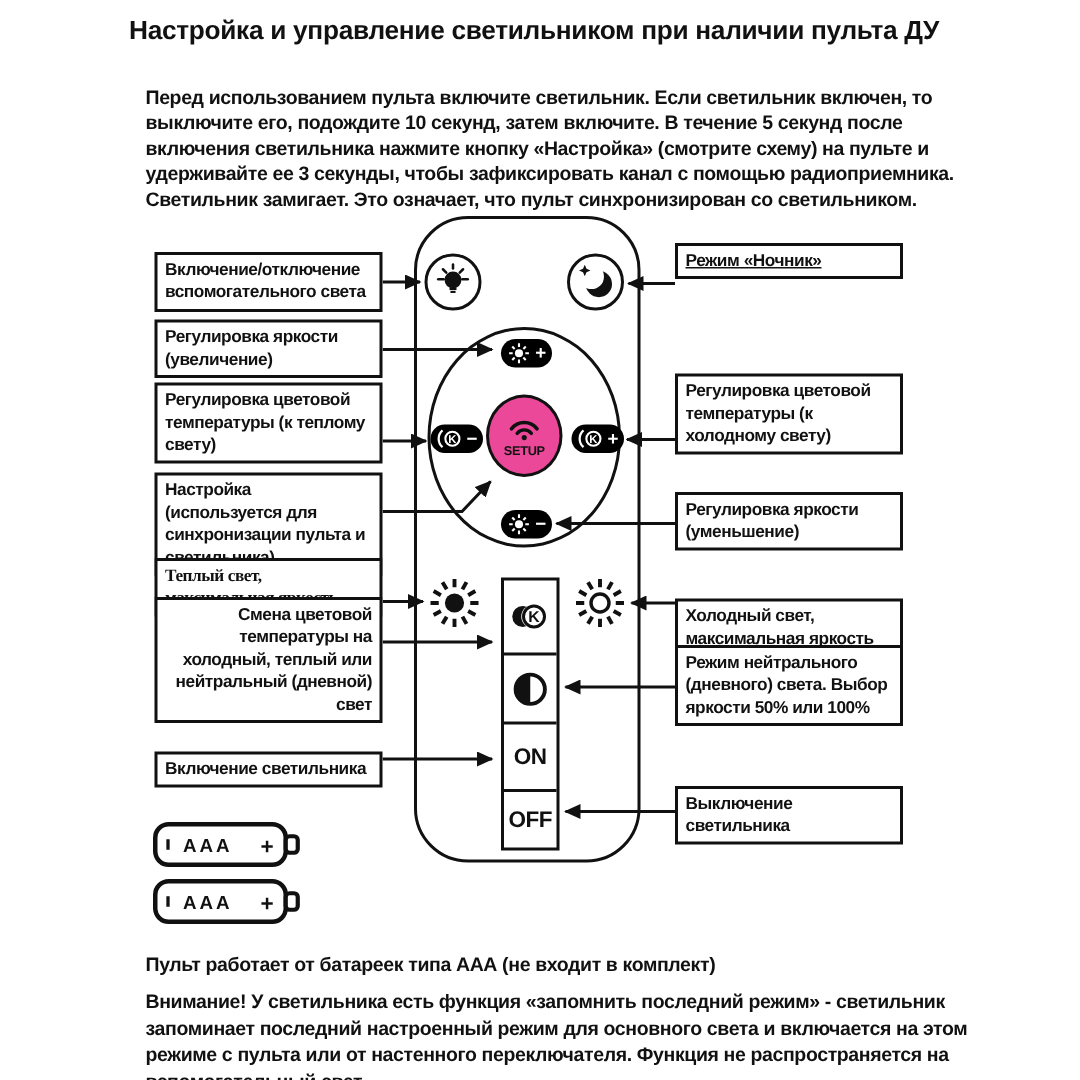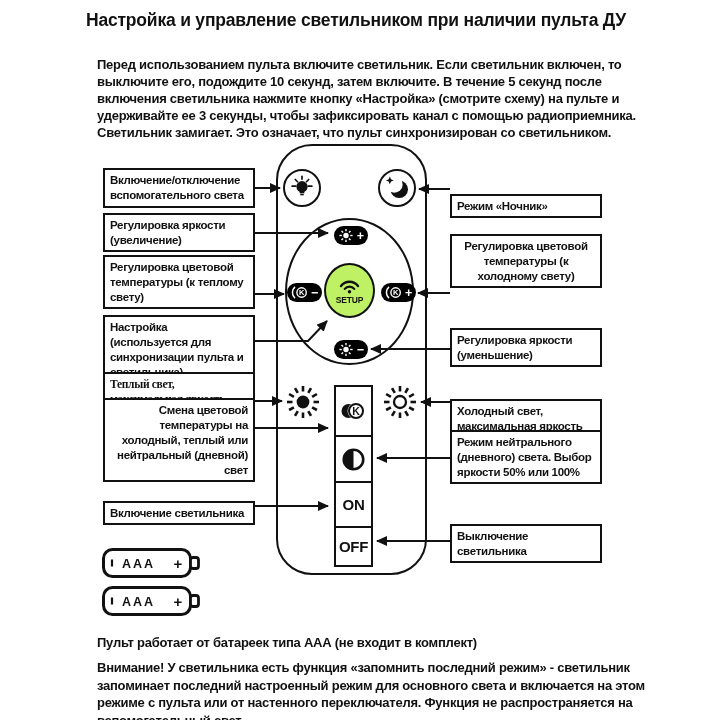--- a/index.html
+++ b/index.html
@@ -20,21 +20,21 @@
     width:152px;border:2px solid #111;background:#fff;box-sizing:border-box;
     font-size:11.5px;line-height:15px;letter-spacing:-0.3px;
     padding:3px 5px 2px 5px;z-index:6;
   }
   .lbox.left{left:103px;}
   .lbox.right{left:450px;}
   
   .remote-body{left:276px;top:144px;width:147px;height:427px;border:2.5px solid #111;border-radius:36px;background:#fff;z-index:1;}
   .round-btn{width:38px;height:38px;border:2.2px solid #111;border-radius:50%;box-sizing:border-box;background:#fff;z-index:2;}
   .nav-ring{left:285px;top:218px;width:125px;height:143px;border:2.5px solid #111;border-radius:50%;z-index:2;}
-  .setup-btn{left:324px;top:263px;width:47px;height:51px;border:2.5px solid #111;border-radius:50%;background:#bef264;z-index:3;
+  .setup-btn{left:324px;top:263px;width:47px;height:51px;border:2.5px solid #111;border-radius:50%;background:#ec4899;z-index:3;
     display:flex;flex-direction:column;align-items:center;justify-content:center;}
   .setup-txt{font-size:8.5px;letter-spacing:-0.2px;margin-top:1px;}
   .pill{background:#000;border-radius:10px;z-index:3;display:flex;align-items:center;justify-content:center;}
   .sunflank{width:38px;height:38px;z-index:2;}
   .btn-col{left:334px;top:385px;width:39px;height:182px;border:2.5px solid #111;box-sizing:border-box;background:#fff;z-index:2;
     display:flex;flex-direction:column;}
   .cell{display:flex;align-items:center;justify-content:center;box-sizing:border-box;}
   .cell+.cell{border-top:2.5px solid #111;}
   .cell-onoff{font-size:15px;letter-spacing:-0.3px;}
   
@@ -227,22 +227,22 @@
 </svg>
 
 <div class="abs lbox left" style="top:168px;min-height:40px;">Включение/отключение вспомогательного света</div>
 <div class="abs lbox left" style="top:213px;min-height:38px;">Регулировка яркости (увеличение)</div>
 <div class="abs lbox left" style="top:255px;min-height:53px;">Регулировка цветовой температуры (к теплому свету)</div>
 <div class="abs lbox left" style="top:315px;min-height:53px;">Настройка (используется для синхронизации пульта и светильника)</div>
 <div class="abs lbox left" style="top:372px;min-height:38px;font-family:Liberation Serif, serif;">Теплый свет, максимальная яркость</div>
 <div class="abs lbox left" style="top:398px;min-height:78px;text-align:right;">Смена цветовой температуры на холодный, теплый или нейтральный (дневной) свет</div>
 <div class="abs lbox left" style="top:501px;min-height:22px;">Включение светильника</div>
 
-<div class="abs lbox right" style="top:194px;min-height:22px;">Режим «Ночник»</div>
-<div class="abs lbox right" style="top:234px;min-height:53px;text-align:center;">Регулировка цветовой температуры (к холодному свету)</div>
+<div class="abs lbox right" style="top:162px;min-height:22px;text-decoration:underline;">Режим «Ночник»</div>
+<div class="abs lbox right" style="top:249px;min-height:53px;">Регулировка цветовой температуры (к холодному свету)</div>
 <div class="abs lbox right" style="top:328px;min-height:38px;">Регулировка яркости (уменьшение)</div>
 <div class="abs lbox right" style="top:383px;min-height:38px;margin-top:16px;">Холодный свет, максимальная яркость</div>
 <div class="abs lbox right" style="top:430px;min-height:53px;">Режим нейтрального (дневного) света. Выбор яркости 50% или 100%</div>
 <div class="abs lbox right" style="top:524px;min-height:22px;">Выключение светильника</div>
 
 <div class="abs battery" style="left:101px;top:547px;">
   <svg width="102" height="32" viewBox="0 0 102 32">
     <rect x="2.5" y="2.5" width="87" height="27" rx="9" fill="#fff" stroke="#111" stroke-width="3"></rect>
     <rect x="89.5" y="10.5" width="8" height="11" rx="2.5" fill="#fff" stroke="#111" stroke-width="2.8"></rect>
     <line x1="11" y1="12.5" x2="11" y2="19.5" stroke="#111" stroke-width="2.2"></line>

